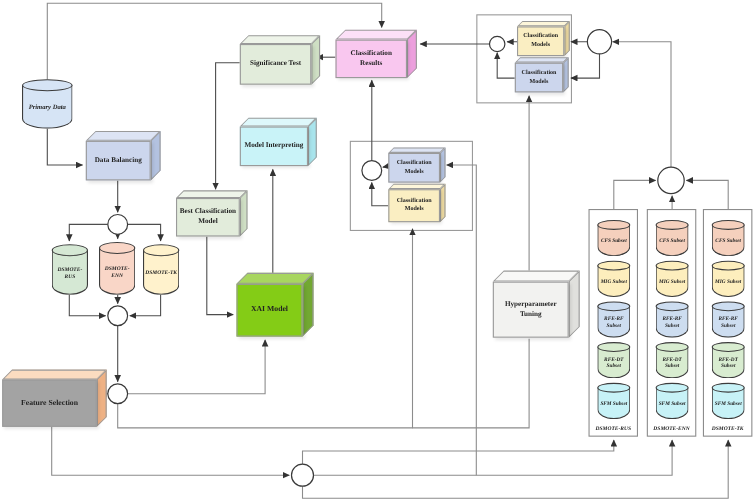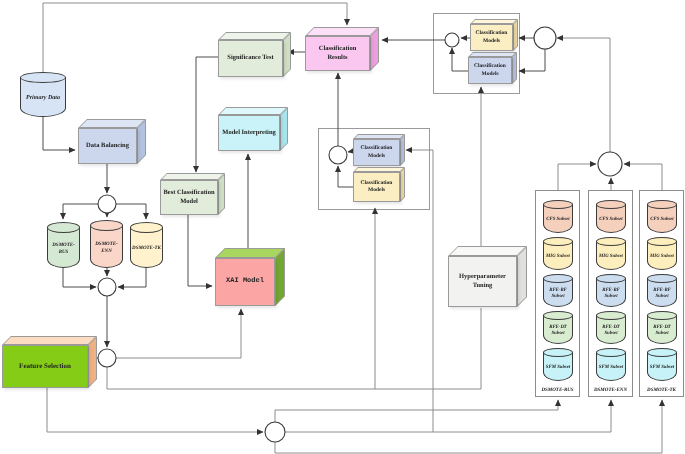--- a/index.html
+++ b/index.html
@@ -35,22 +35,22 @@
     border:1px solid #9a9a9a;box-sizing:border-box;
   }
   .d5{--d:5px;} .d7{--d:7px;} .d9{--d:9px;} .d10{--d:10px;}
   .sm .front{font-size:5.5px;}
   .lg .front{font-size:7px;}
   
   .lav    .front{background:#ccd6ed;} .lav    .top{background:#dde4f4;} .lav    .side{background:#b3c2e0;}
   .green  .front{background:#e2ecdb;} .green  .top{background:#eef4e9;} .green  .side{background:#cfdfc4;}
   .pink   .front{background:#f9c7ef;} .pink   .top{background:#fce0f7;} .pink   .side{background:#ec9fdd;}
   .cyan   .front{background:#c9f3f8;} .cyan   .top{background:#def8fb;} .cyan   .side{background:#a8e4ec;}
-  .xai    .front{background:#fca5a5;font-family:Liberation Mono, monospace;} .xai    .top{background:#a8d65f;} .xai    .side{background:#72a832;}
-  .orange .front{background:#84cc16;} .orange .top{background:#fbdcc0;} .orange .side{background:#eeb184;}
+  .xai    .front{background:#84cc16;} .xai    .top{background:#a8d65f;} .xai    .side{background:#72a832;}
+  .orange .front{background:#a3a3a3;} .orange .top{background:#fbdcc0;} .orange .side{background:#eeb184;}
   .gray   .front{background:#f2f2f0;} .gray   .top{background:#f8f8f7;} .gray   .side{background:#e0e0dd;}
   .yellow .front{background:#faeec2;} .yellow .top{background:#fdf6da;} .yellow .side{background:#ecd9a0;}
   
   .cyl{position:absolute;z-index:3;}
   .cyl .lid{position:absolute;left:0;top:0;width:100%;height:11px;border-radius:50%;
             border:1px solid #3c3c3c;box-sizing:border-box;z-index:2;}
   .cyl .body{position:absolute;left:0;top:5px;width:100%;bottom:0;
              border:1px solid #3c3c3c;border-top:none;border-radius:0 0 50% 50% / 0 0 9px 9px;
              box-sizing:border-box;display:flex;align-items:center;justify-content:center;
              text-align:center;font-weight:bold;font-style:italic;font-size:5px;line-height:1.3;

